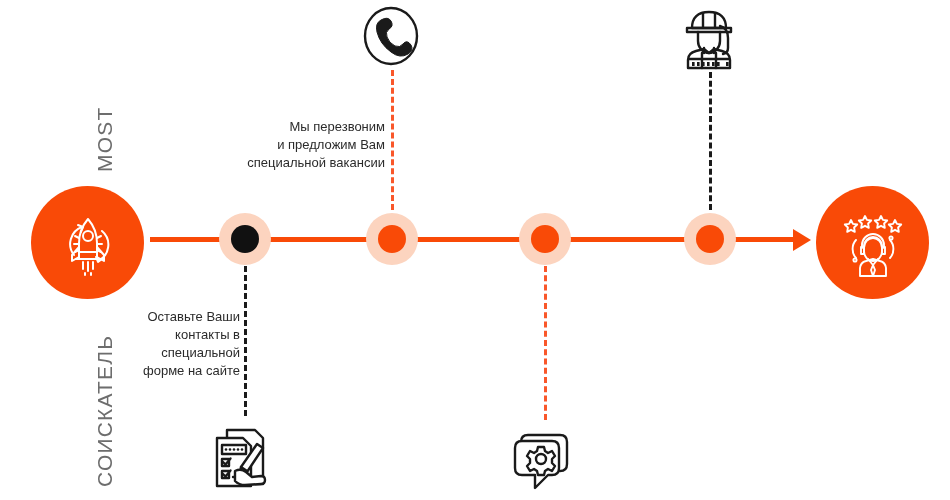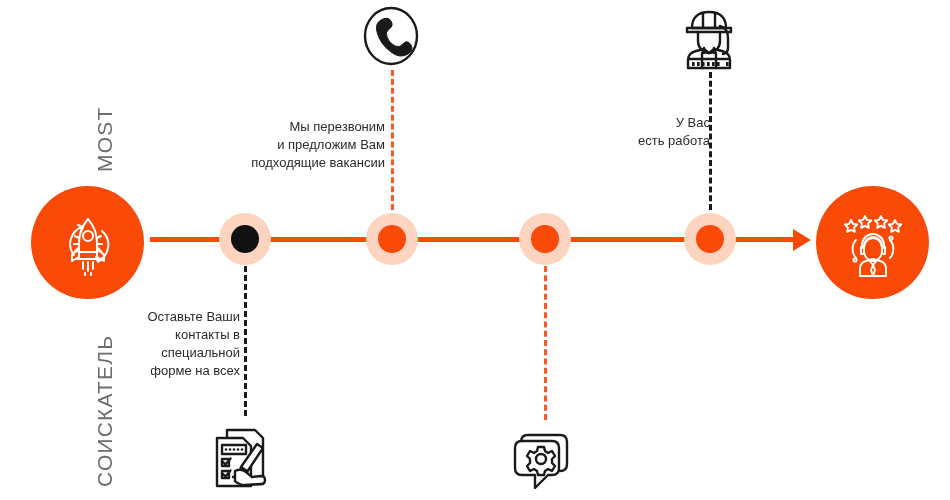--- a/index.html
+++ b/index.html
@@ -149,21 +149,21 @@
 
   <div id="timeline-line"></div>
   <div id="timeline-arrow"></div>
 
   <div class="halo" style="left:219px;"></div>
   <div class="dot black" style="left:231px;"></div>
   <div class="dash black" style="left:244px;top:266px;height:150px;"></div>
   <div class="caption right" style="left:110px;top:308px;width:130px;">Оставьте Ваши
 контакты в
 специальной
-форме на всех</div>
+форме на сайте</div>
   <svg class="icon-outline" style="left:207px;top:424px;" width="68" height="68" viewBox="0 0 68 68">
     <g fill="none" stroke="#1a1a1a" stroke-width="2.4" stroke-linecap="round" stroke-linejoin="round">
 
       <path d="M20 6 h28 l8 8 v46 h-36 z"></path>
 
       <path d="M10 14 h26 l8 8 v40 h-34 z" fill="#ffffff"></path>
 
       <rect x="15" y="21" width="24" height="9"></rect>
       <g fill="#1a1a1a" stroke="none">
         <circle cx="19" cy="25.5" r="1.3"></circle>
@@ -184,21 +184,21 @@
 
       <path d="M28 47 q6 -3 11 1 l6 5 9 -1 q4 0 4 4 t-4 4 l-16 1 q-6 0 -10 -4 z" fill="#ffffff"></path>
     </g>
   </svg>
 
   <div class="halo" style="left:366px;"></div>
   <div class="dot orange" style="left:378px;"></div>
   <div class="dash orange" style="left:391px;top:70px;height:140px;"></div>
   <div class="caption right" style="left:225px;top:118px;width:160px;">Мы перезвоним
 и предложим Вам
-подходящие вакансии</div>
+специальной вакансии</div>
   <svg class="icon-outline" style="left:357px;top:3px;" width="68" height="68" viewBox="0 0 68 68">
     <g fill="none" stroke="#1a1a1a" stroke-width="2.4">
       <ellipse cx="34" cy="33" rx="26" ry="28"></ellipse>
       <path d="M24 17 q7 -4 10 1 q3 5 -2 8 q-4 3 -2 8 q2 6 8 9 q5 2 8 -2 q4 -5 8 1 q3 5 -3 9
                q-8 5 -17 -2 q-11 -8 -14 -20 q-2 -9 4 -12 z" fill="#1a1a1a" stroke-width="1"></path>
     </g>
   </svg>
 
   <div class="halo" style="left:519px;"></div>
   <div class="dot orange" style="left:531px;"></div>
@@ -212,22 +212,20 @@
 
       <path d="M29 21 h6 l1 4 3 2 4 -2 3 5 -3 3 0 4 3 3 -3 5 -4 -2 -3 2 -1 4 h-6 l-1 -4 -3 -2
                -4 2 -3 -5 3 -3 0 -4 -3 -3 3 -5 4 2 3 -2 z"></path>
       <circle cx="32" cy="33" r="5"></circle>
     </g>
   </svg>
 
   <div class="halo" style="left:684px;"></div>
   <div class="dot orange" style="left:696px;"></div>
   <div class="dash black" style="left:709px;top:72px;height:138px;"></div>
-  <div class="caption right" style="left:600px;top:114px;width:110px;">У Вас
-есть работа</div>
   <svg class="icon-outline" style="left:675px;top:4px;" width="70" height="68" viewBox="0 0 70 68">
     <g fill="none" stroke="#1a1a1a" stroke-width="2.4" stroke-linecap="round" stroke-linejoin="round">
 
       <path d="M45 22 q8 2 8 12 v10 q0 5 -5 6"></path>
 
       <path d="M17 24 q0 -16 17 -16 t17 16 z"></path>
       <path d="M12 24 h44 v4 h-44 z"></path>
       <path d="M28 9 v14 M40 9 v14"></path>
 
       <path d="M23 28 v9 a11 12 0 0 0 22 0 v-9"></path>

